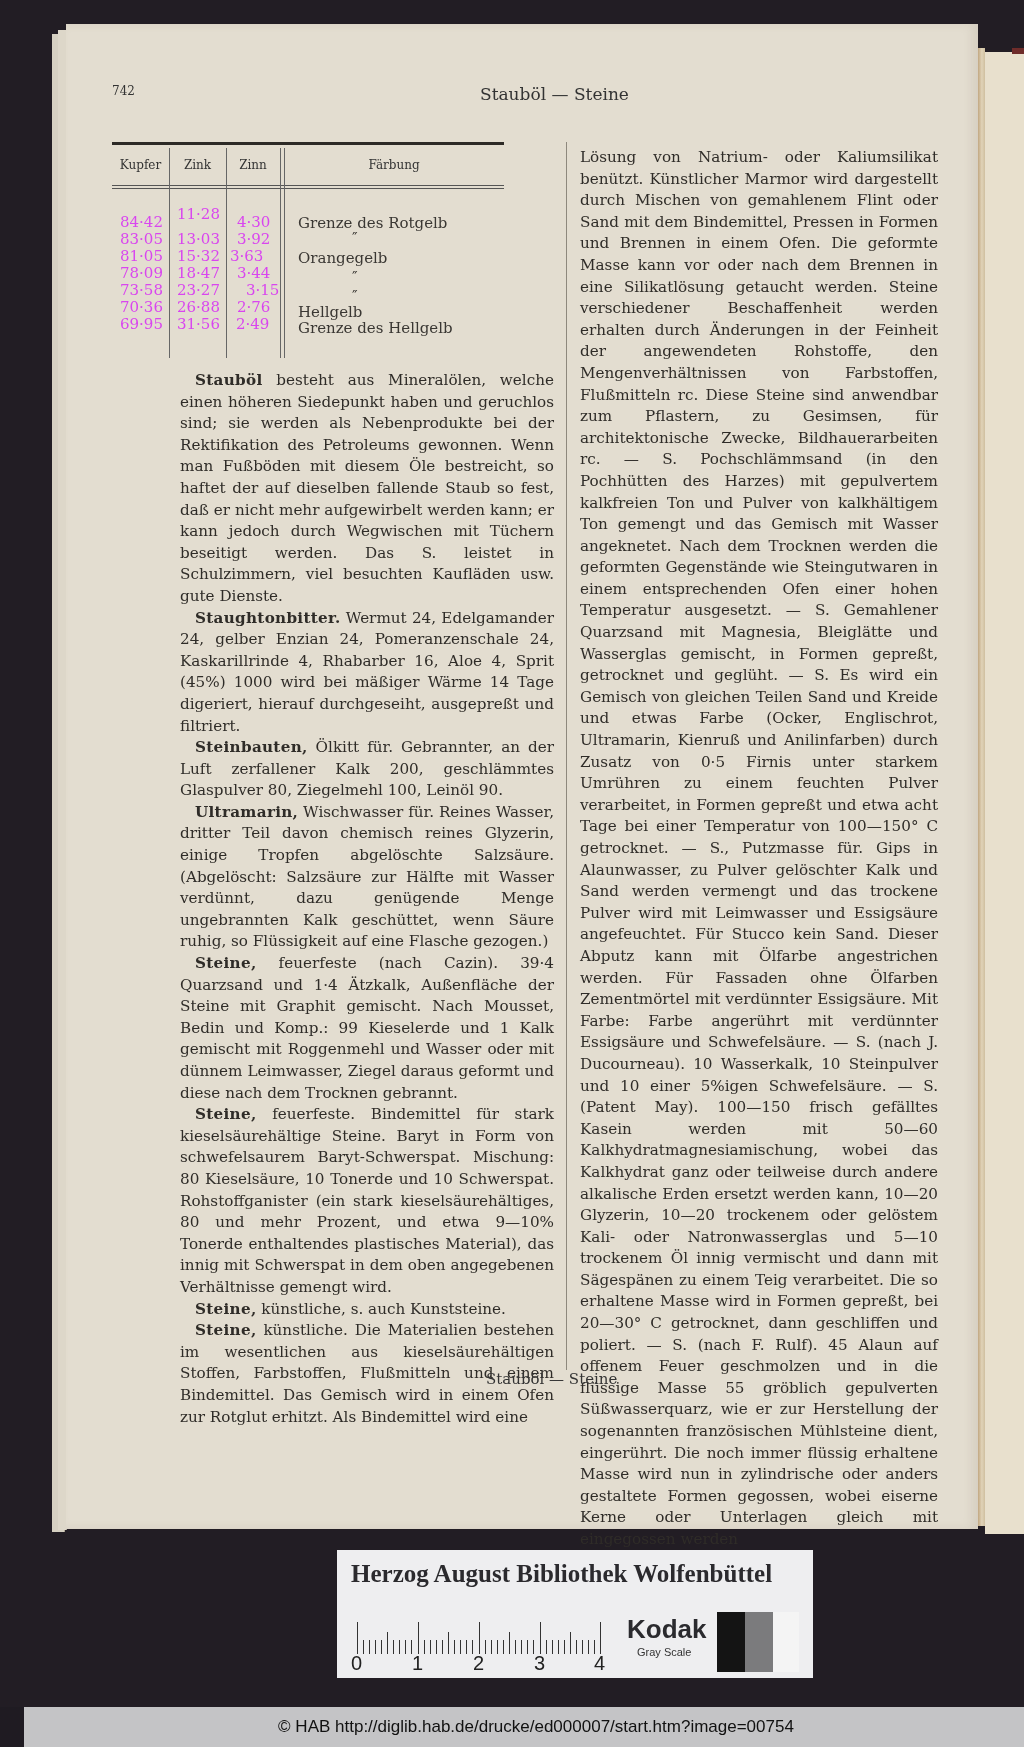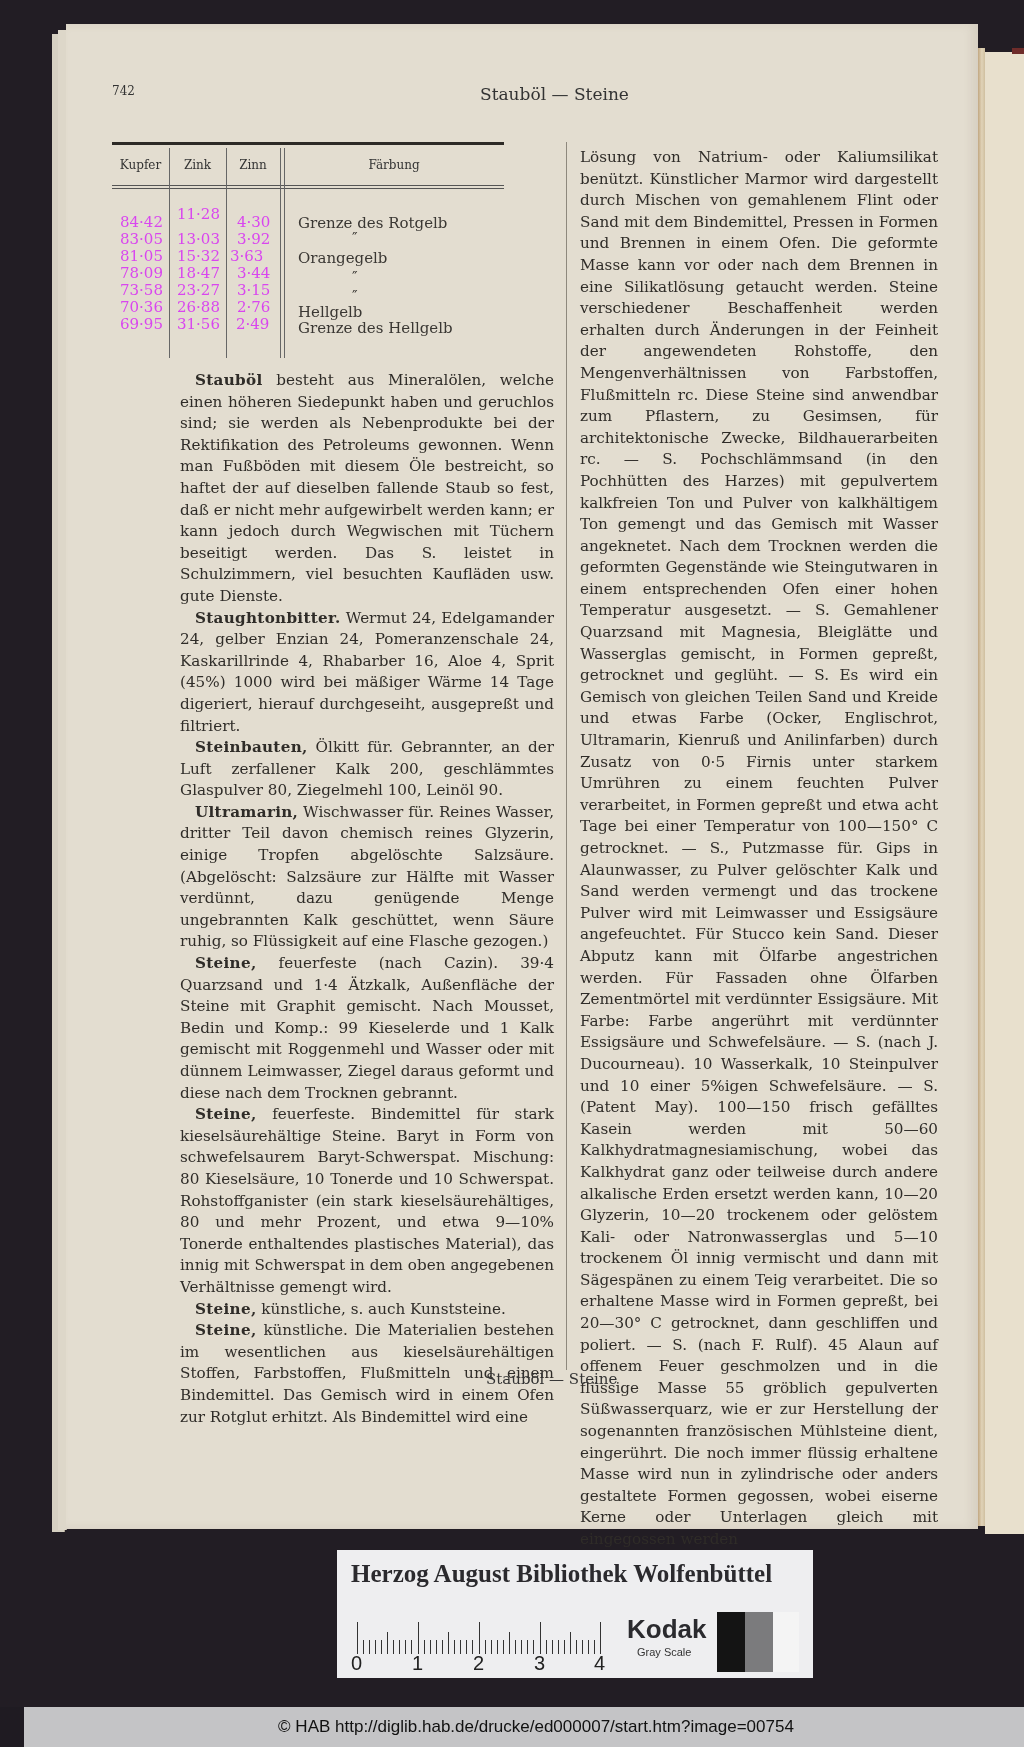--- a/index.html
+++ b/index.html
@@ -108,21 +108,21 @@
   </div>
   <div>
     <div class="t-cell" style="left:8px;top:123px">78·09</div>
     <div class="t-cell" style="left:65px;top:123px">18·47</div>
     <div class="t-cell" style="left:125px;top:123px">3·44</div>
     <div class="t-color" style="left:240px;top:127px">″</div>
   </div>
   <div>
     <div class="t-cell" style="left:8px;top:140px">73·58</div>
     <div class="t-cell" style="left:65px;top:140px">23·27</div>
-    <div class="t-cell" style="left:125px;top:140px">3·15</div>
+    <div class="t-cell" style="left:134px;top:140px">3·15</div>
     <div class="t-color" style="left:240px;top:146px">″</div>
   </div>
   <div>
     <div class="t-cell" style="left:8px;top:157px">70·36</div>
     <div class="t-cell" style="left:65px;top:157px">26·88</div>
     <div class="t-cell" style="left:125px;top:157px">2·76</div>
     <div class="t-color" style="left:186px;top:162px">Hellgelb</div>
   </div>
   <div>
     <div class="t-cell" style="left:8px;top:174px">69·95</div>

